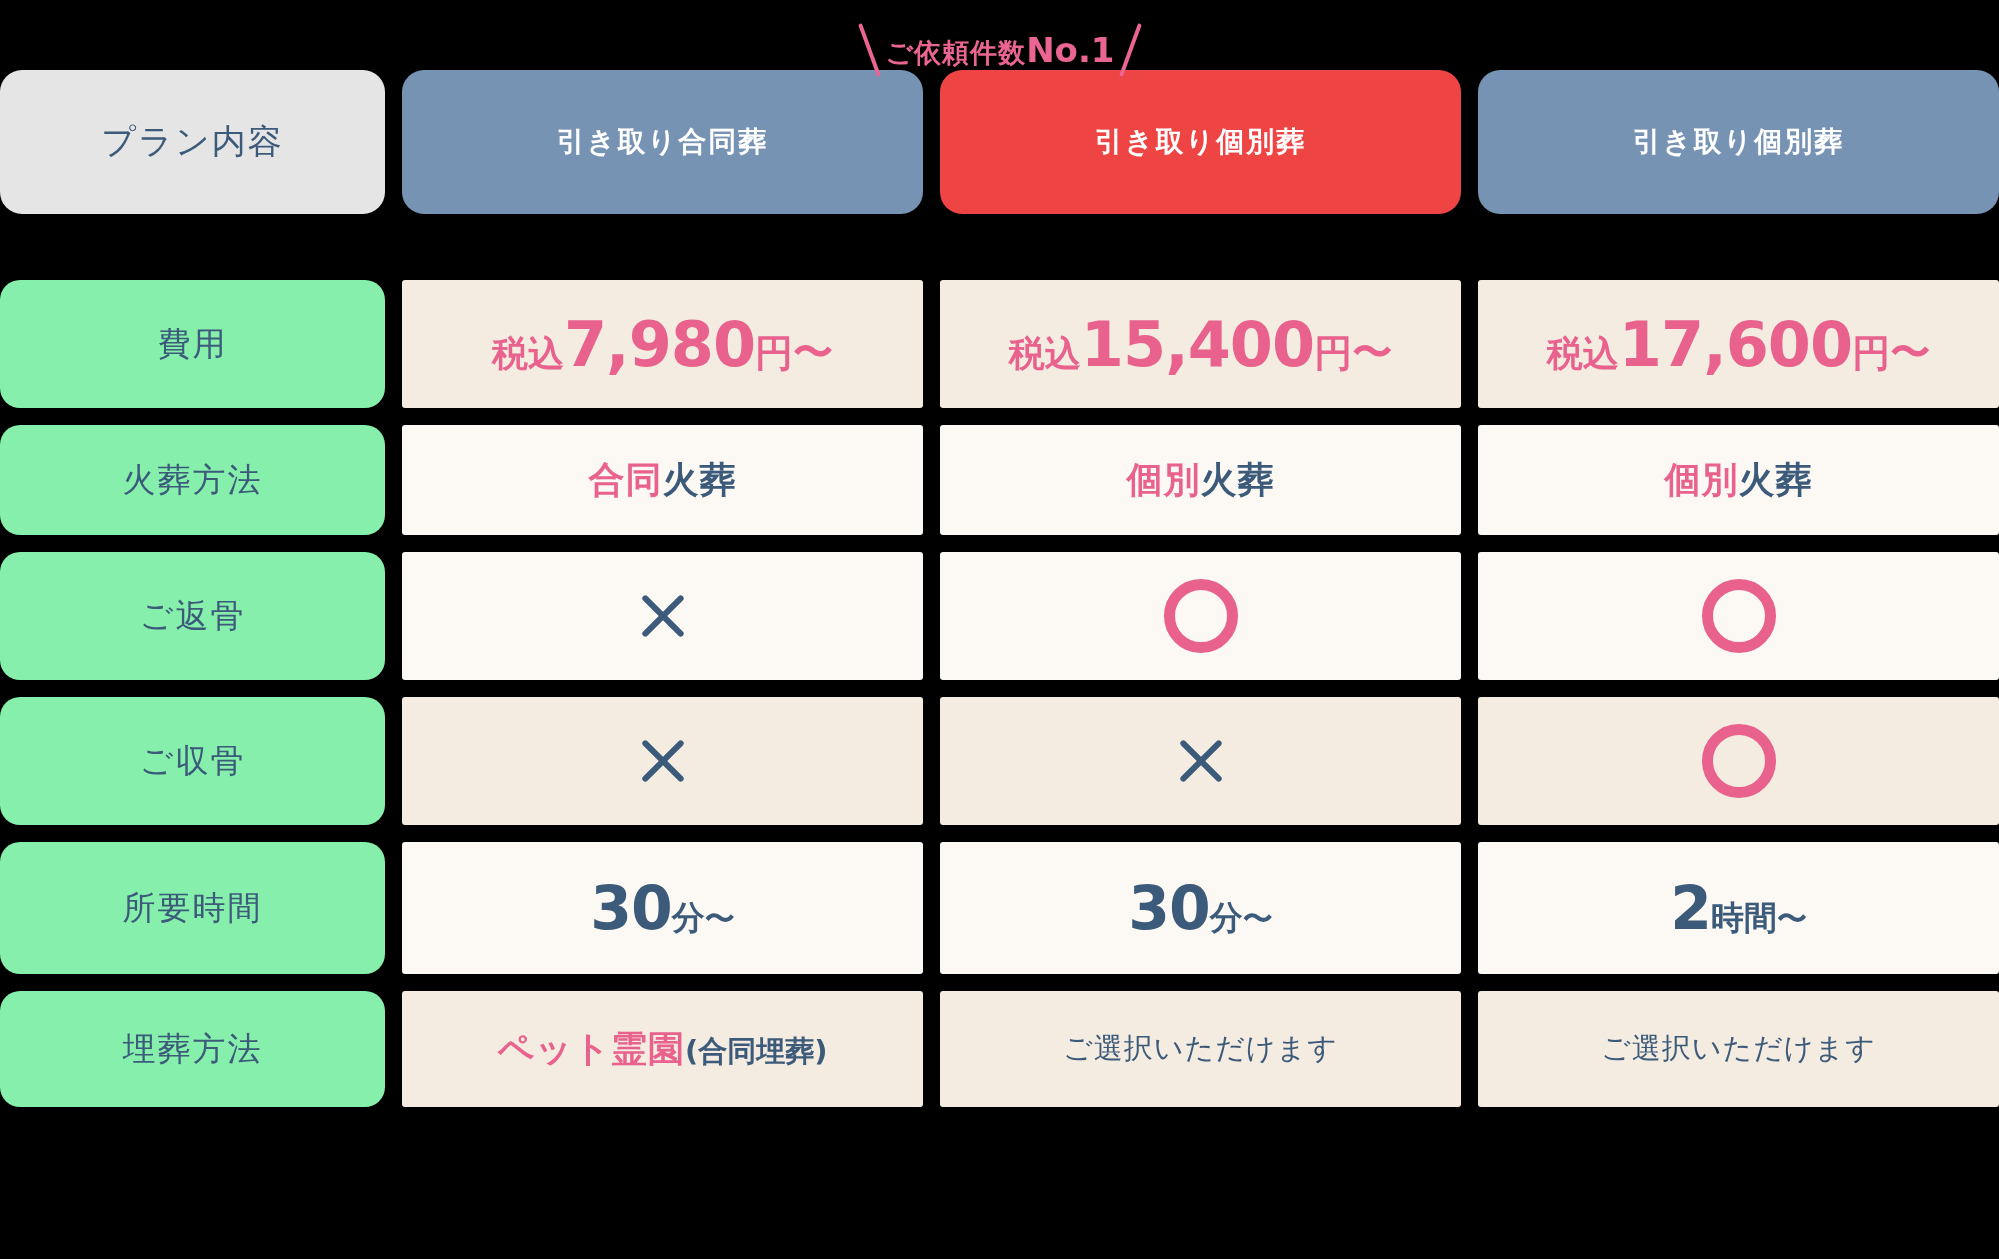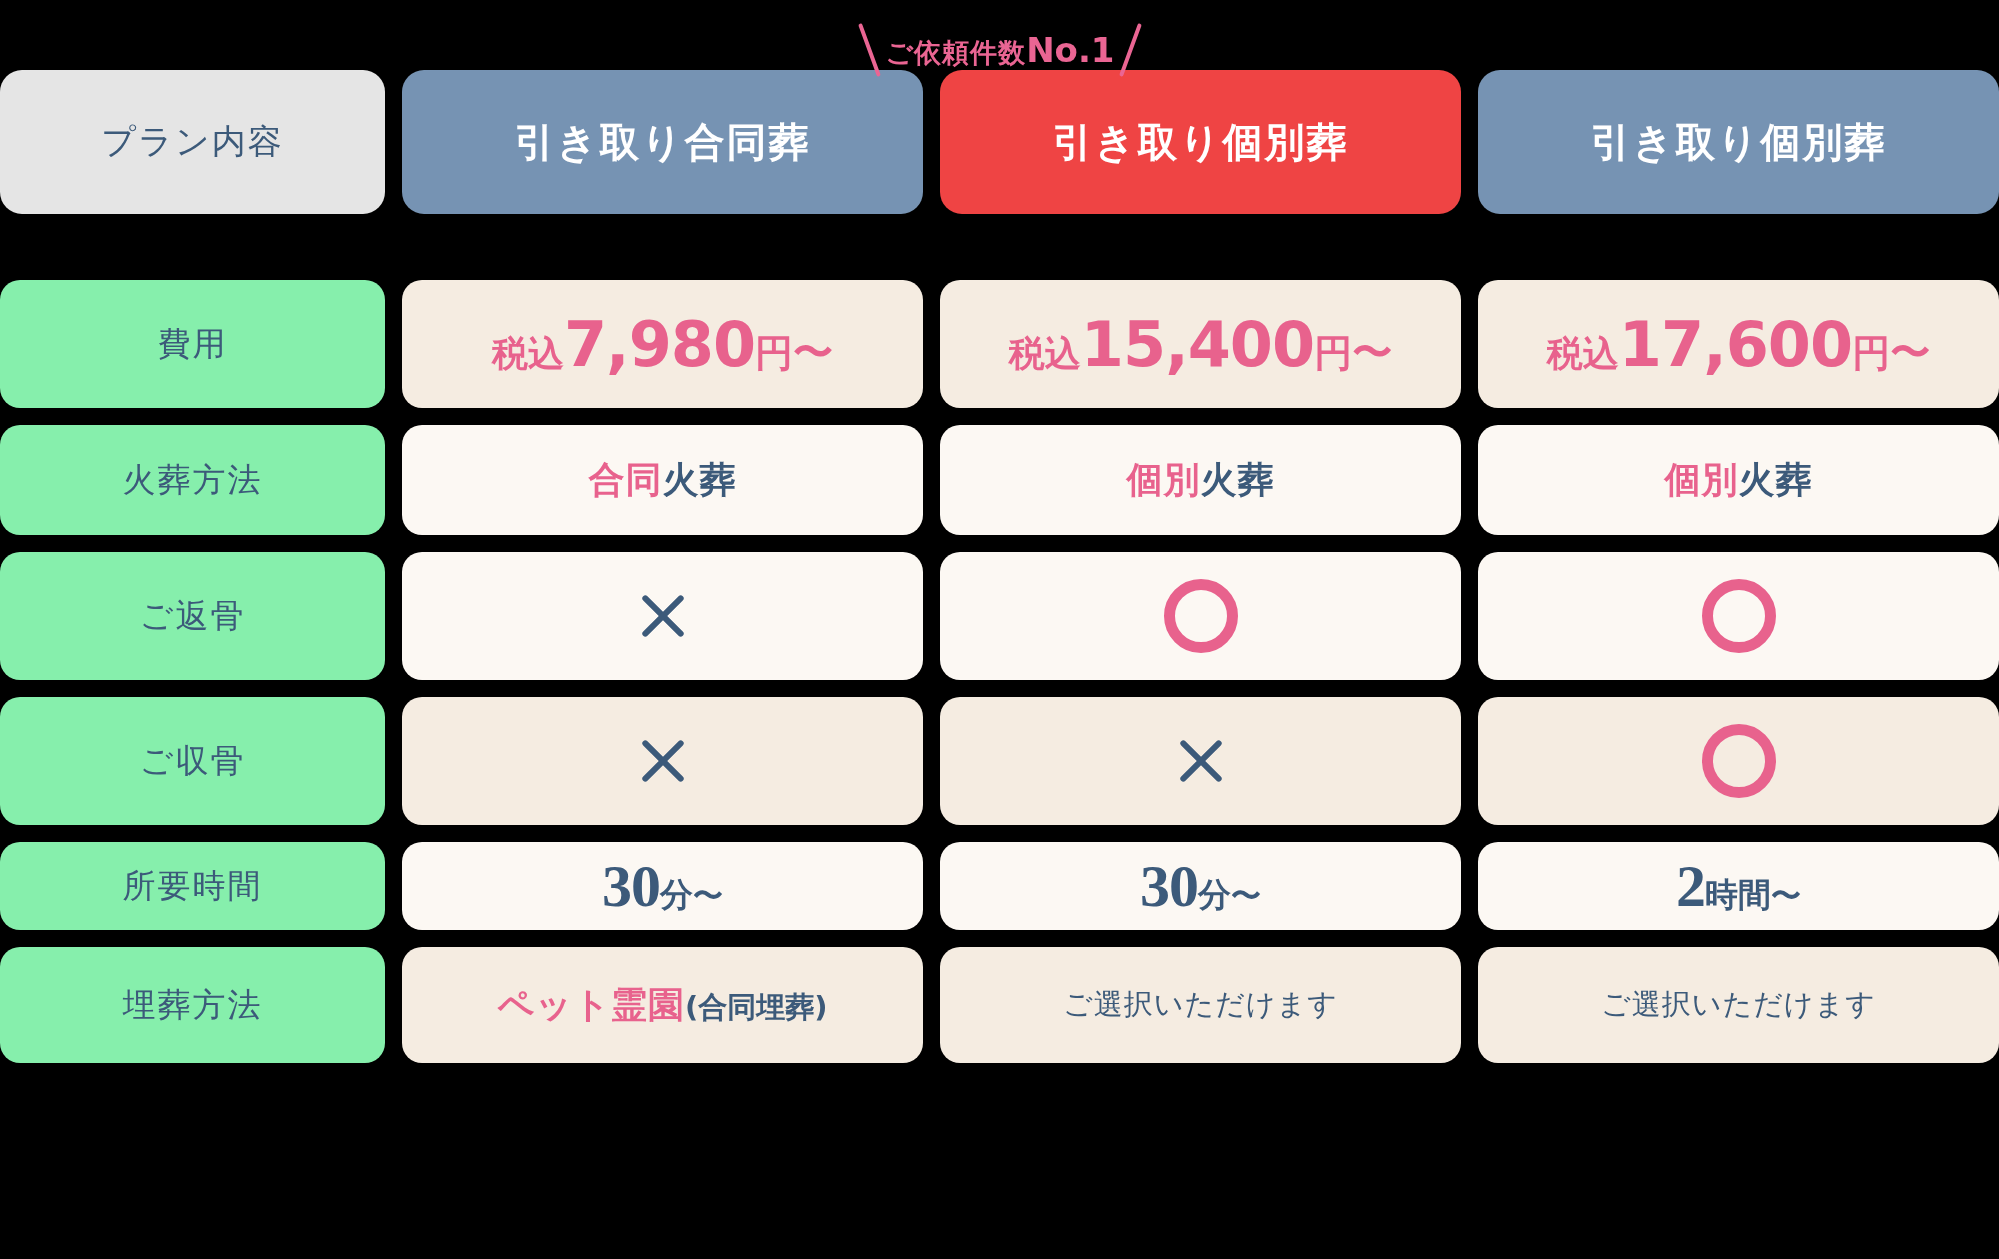--- a/index.html
+++ b/index.html
@@ -74,21 +74,21 @@
   .cell.label-head{
     background:#e5e5e5;
     color:#3c5a7a;
     font-size:34px;
     letter-spacing:2px;
     border-radius:22px;
   }
   .cell.plan-head{
     background:#7693b3;
     color:#ffffff;
-    font-size:40px;
+    font-size:28px;
     font-weight:bold;
     letter-spacing:2px;
     border-radius:22px;
   }
   .cell.plan-head.featured{
     background:#ef4444;
   }
 
   
   .spacer{grid-column:1 / -1;height:32px;}
@@ -100,31 +100,31 @@
     font-size:33px;
     letter-spacing:2px;
     border-radius:20px;
   }
 
   
   .cell.data{
     background:#fcf8f3;
     color:#3c5a7a;
     font-size:34px;
-    border-radius:20px;
+    border-radius:3px;
   }
   .cell.data.beige{background:#f5ece1;}
   .cell.data.cream{background:#fcf8f3;}
 
   
   .r-price .cell{height:128px;}
   .r-method .cell{height:110px;}
   .r-return .cell{height:128px;}
   .r-collect .cell{height:128px;}
-  .r-time .cell{height:88px;font-family:Liberation Serif, serif;}
+  .r-time .cell{height:132px;}
   .r-burial .cell{height:116px;}
 
   
   .price{
     display:flex;align-items:baseline;justify-content:center;
     color:#e8628d;font-weight:bold;white-space:nowrap;
   }
   .price .tax{font-size:36px;letter-spacing:0px;}
   .price .amount{font-size:62px;letter-spacing:-1px;}
   .price .yen{font-size:38px;}

